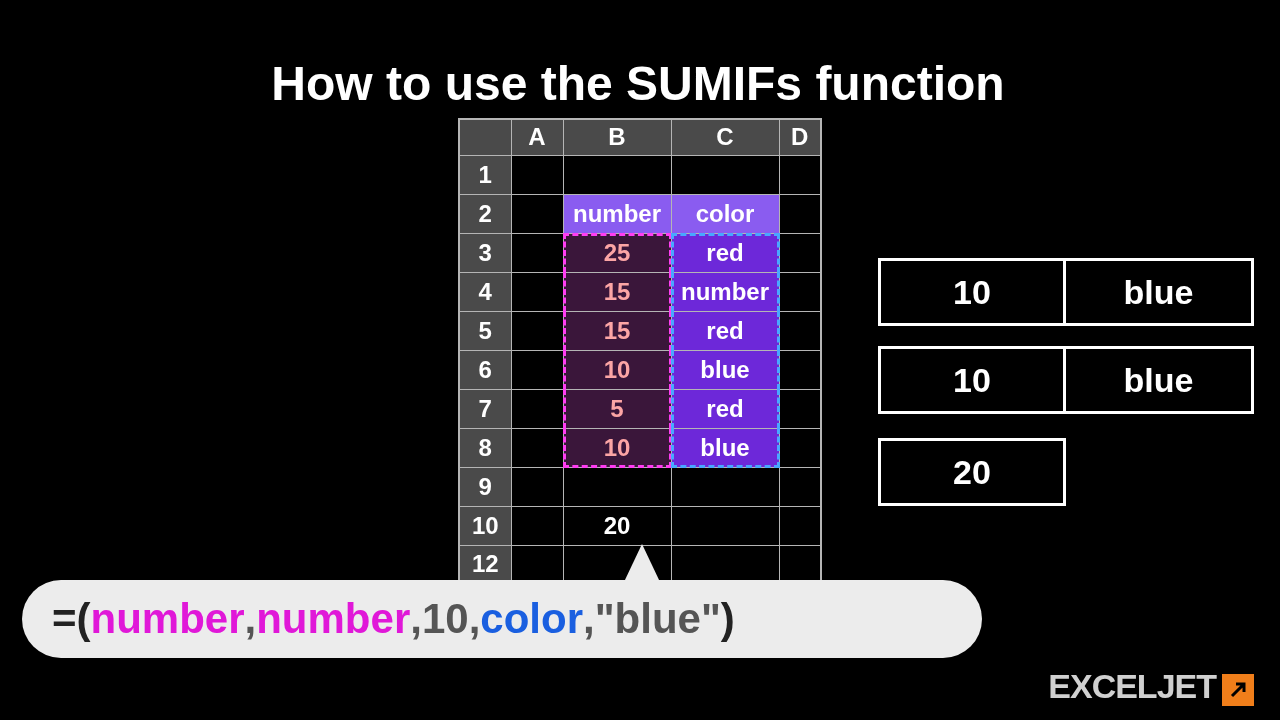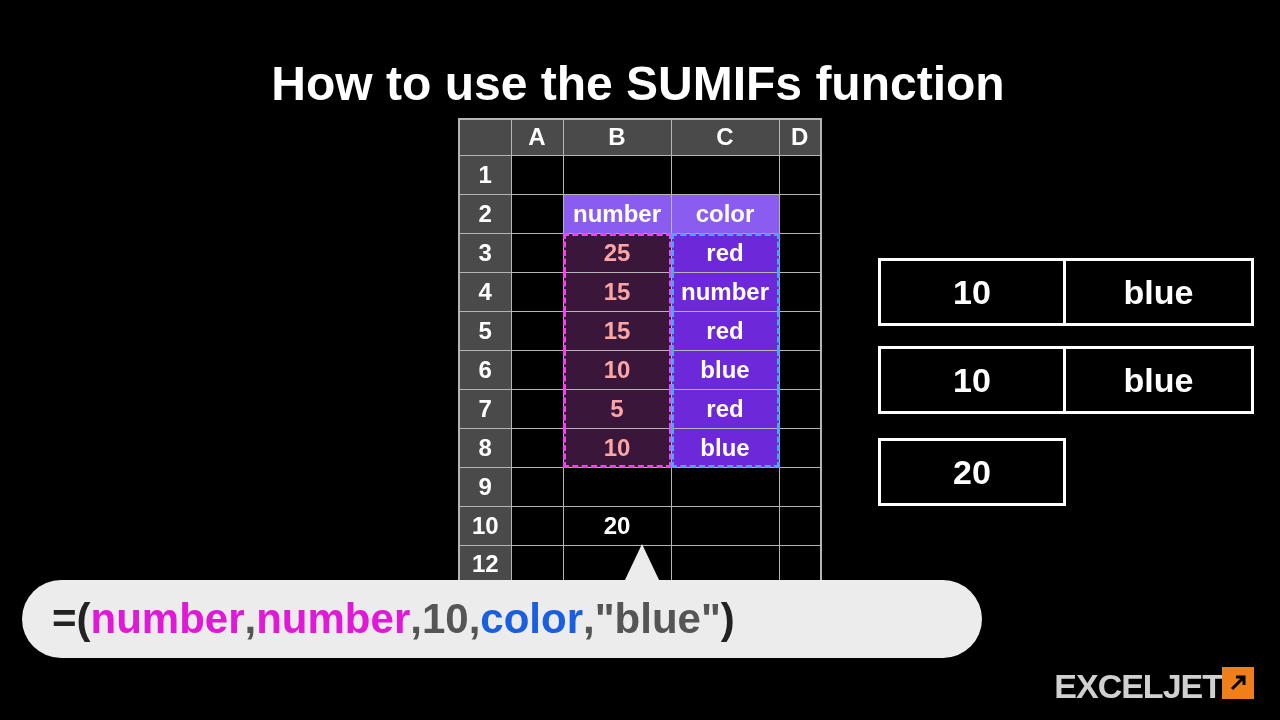--- a/index.html
+++ b/index.html
@@ -29,21 +29,21 @@
   .box { border: 3px solid #fff; display: flex; align-items: center; justify-content: center; font-size: 34px; font-weight: 600; background: #000; }
   .box.num { width: 188px; height: 68px; }
   .box.col { width: 188px; height: 68px; border-left: none; }
   .box.single { width: 188px; height: 68px; }
   .pointer { position: absolute; top: 544px; left: 624px; width: 0; height: 0; border-left: 18px solid transparent; border-right: 18px solid transparent; border-bottom: 38px solid #ececec; }
   .formula { position: absolute; top: 580px; left: 22px; width: 960px; height: 78px; background: #ececec; border-radius: 40px; display: flex; align-items: center; padding: 0 30px; font-size: 42px; font-weight: 700; color: #222; }
   .formula .fn { color: #222; }
   .formula .magenta { color: #e018d8; }
   .formula .grey { color: #555; }
   .formula .blue { color: #1a5fe0; }
-  .logo { position: absolute; bottom: 14px; right: 22px; display: flex; align-items: flex-start; }
+  .logo { position: absolute; bottom: 14px; right: 22px; display: flex; align-items: flex-end; gap: 6px; }
   .logo-text { font-family: "Arial Black", Arial, sans-serif; font-size: 34px; font-weight: 900; letter-spacing: -1px; color: #d0d0d0; }
   .logo-mark { width: 32px; height: 32px; background: #f07e1a; display: flex; align-items: center; justify-content: center; }
   .logo-mark svg { width: 20px; height: 20px; }
 </style>
 </head>
 <body>
 
 <div class="stage">
 
   <div class="title">How to use the SUMIFs function</div>

